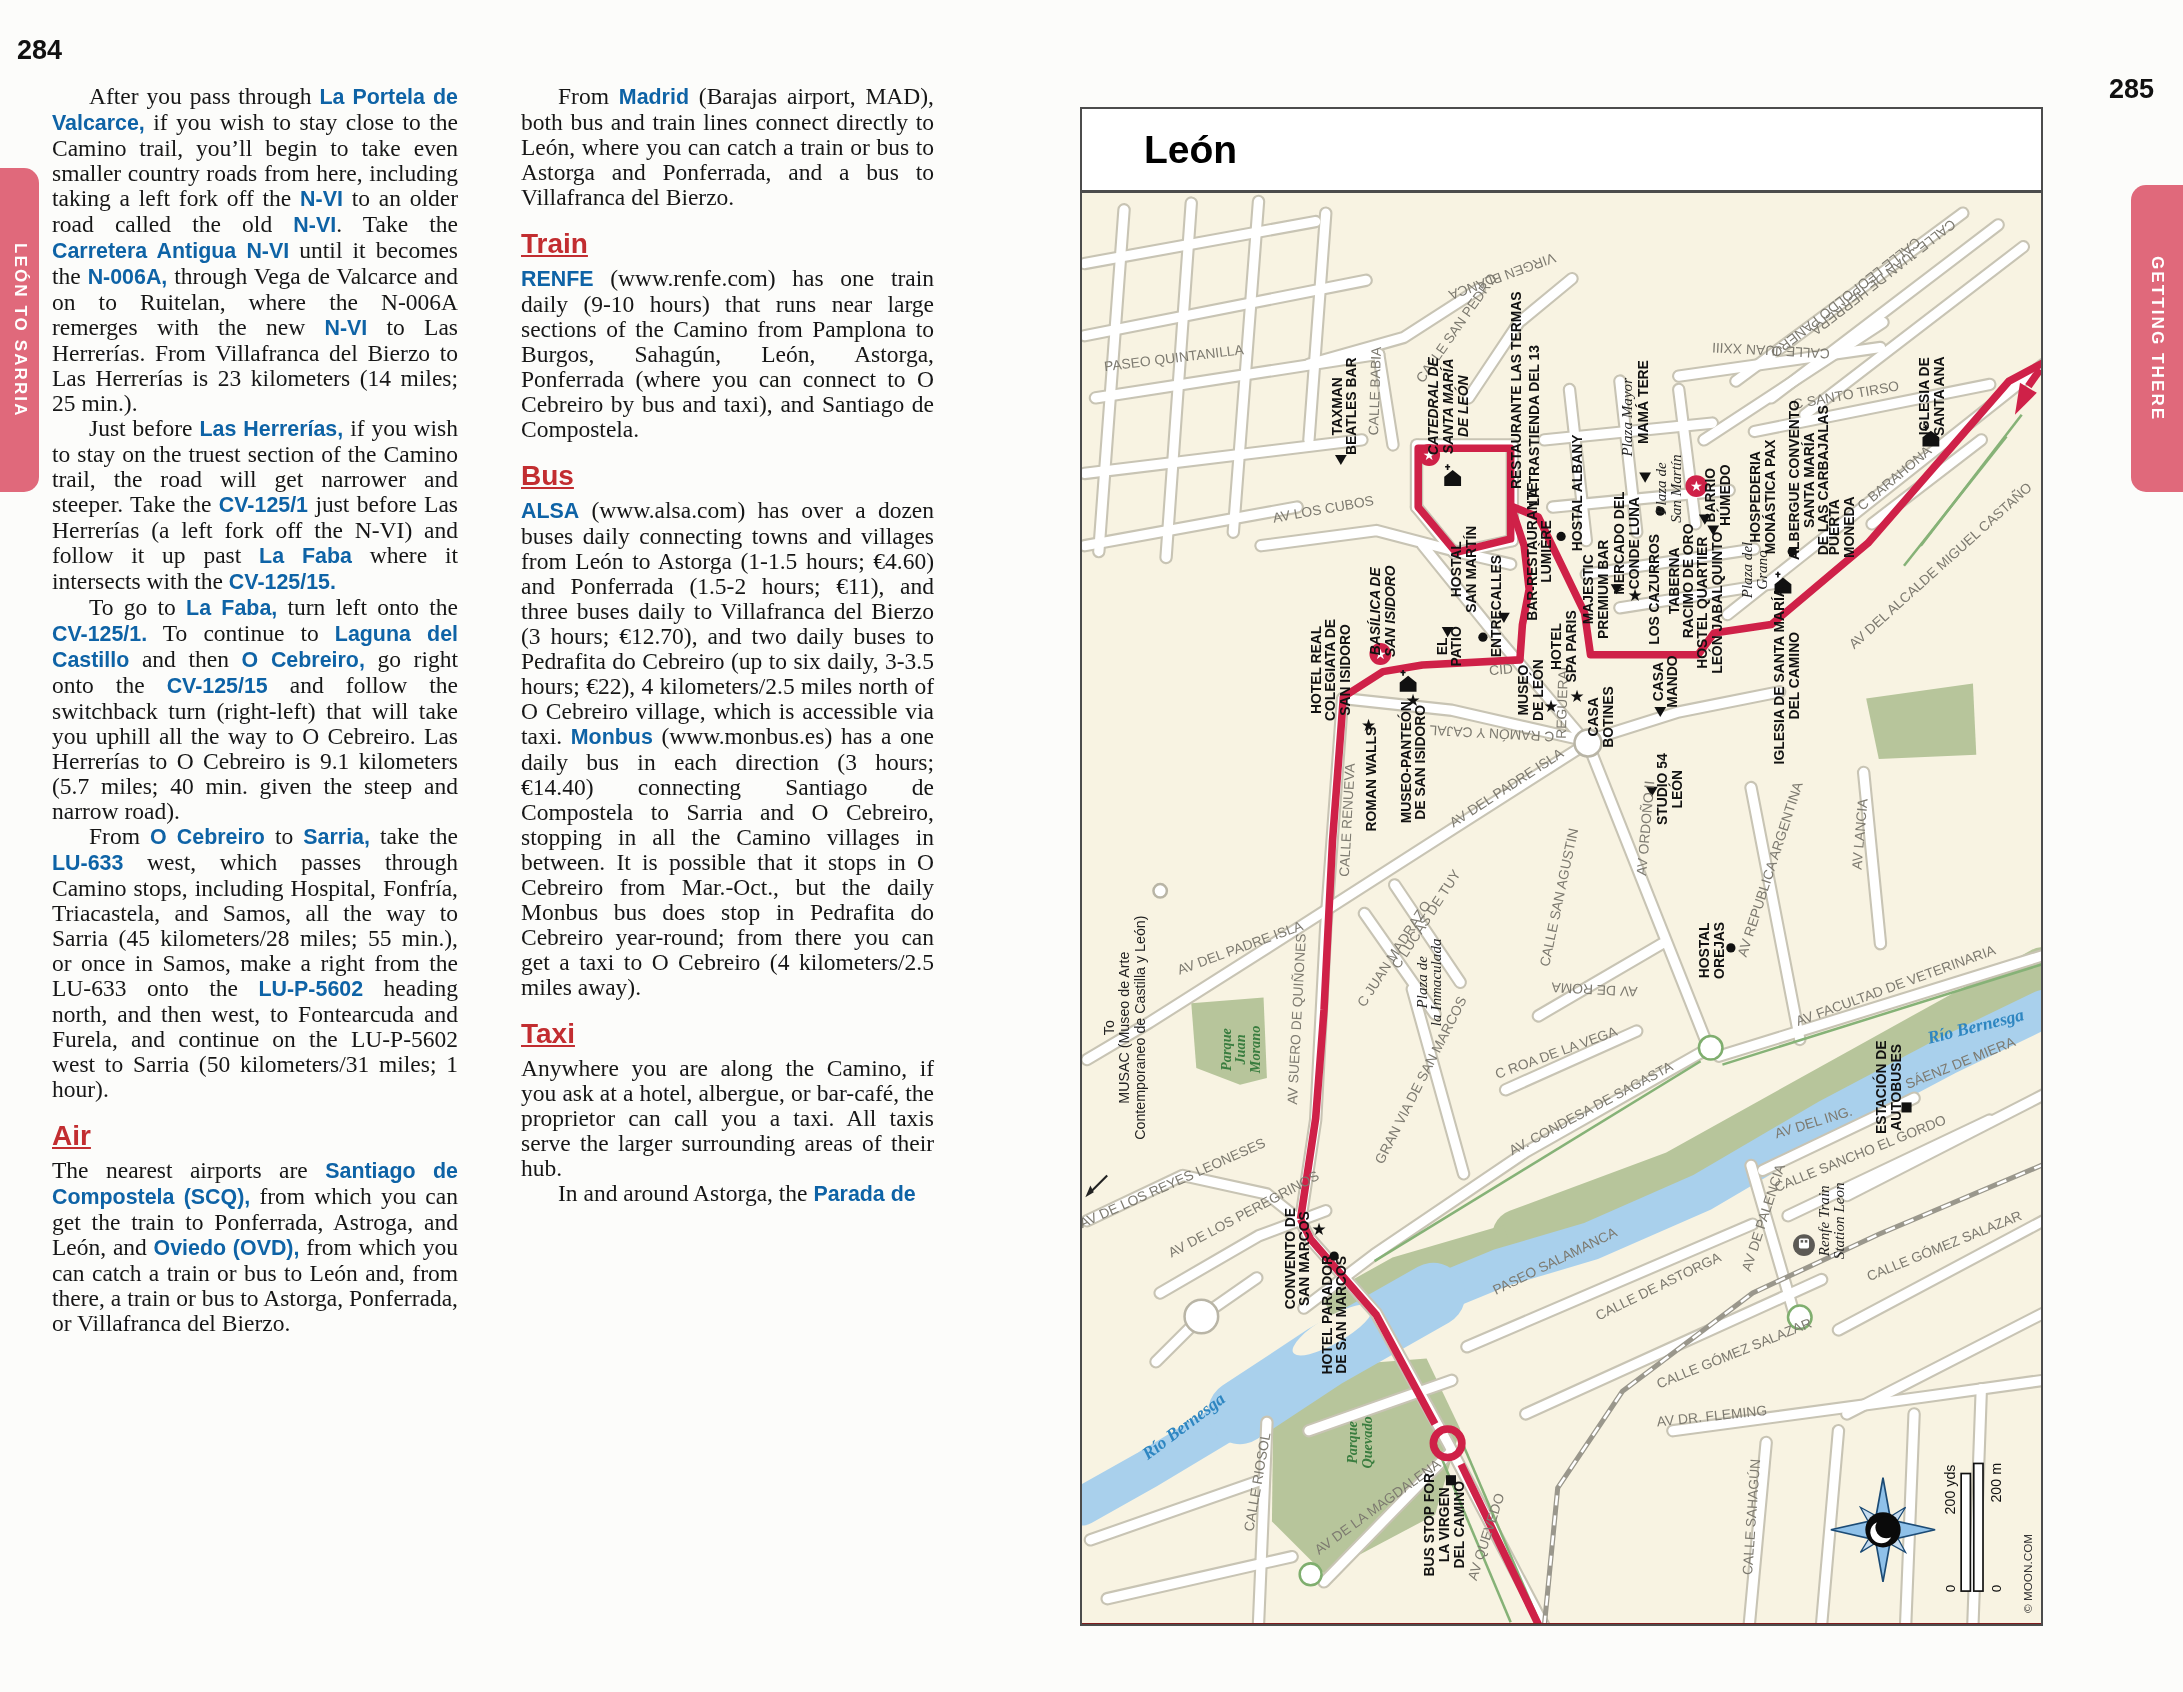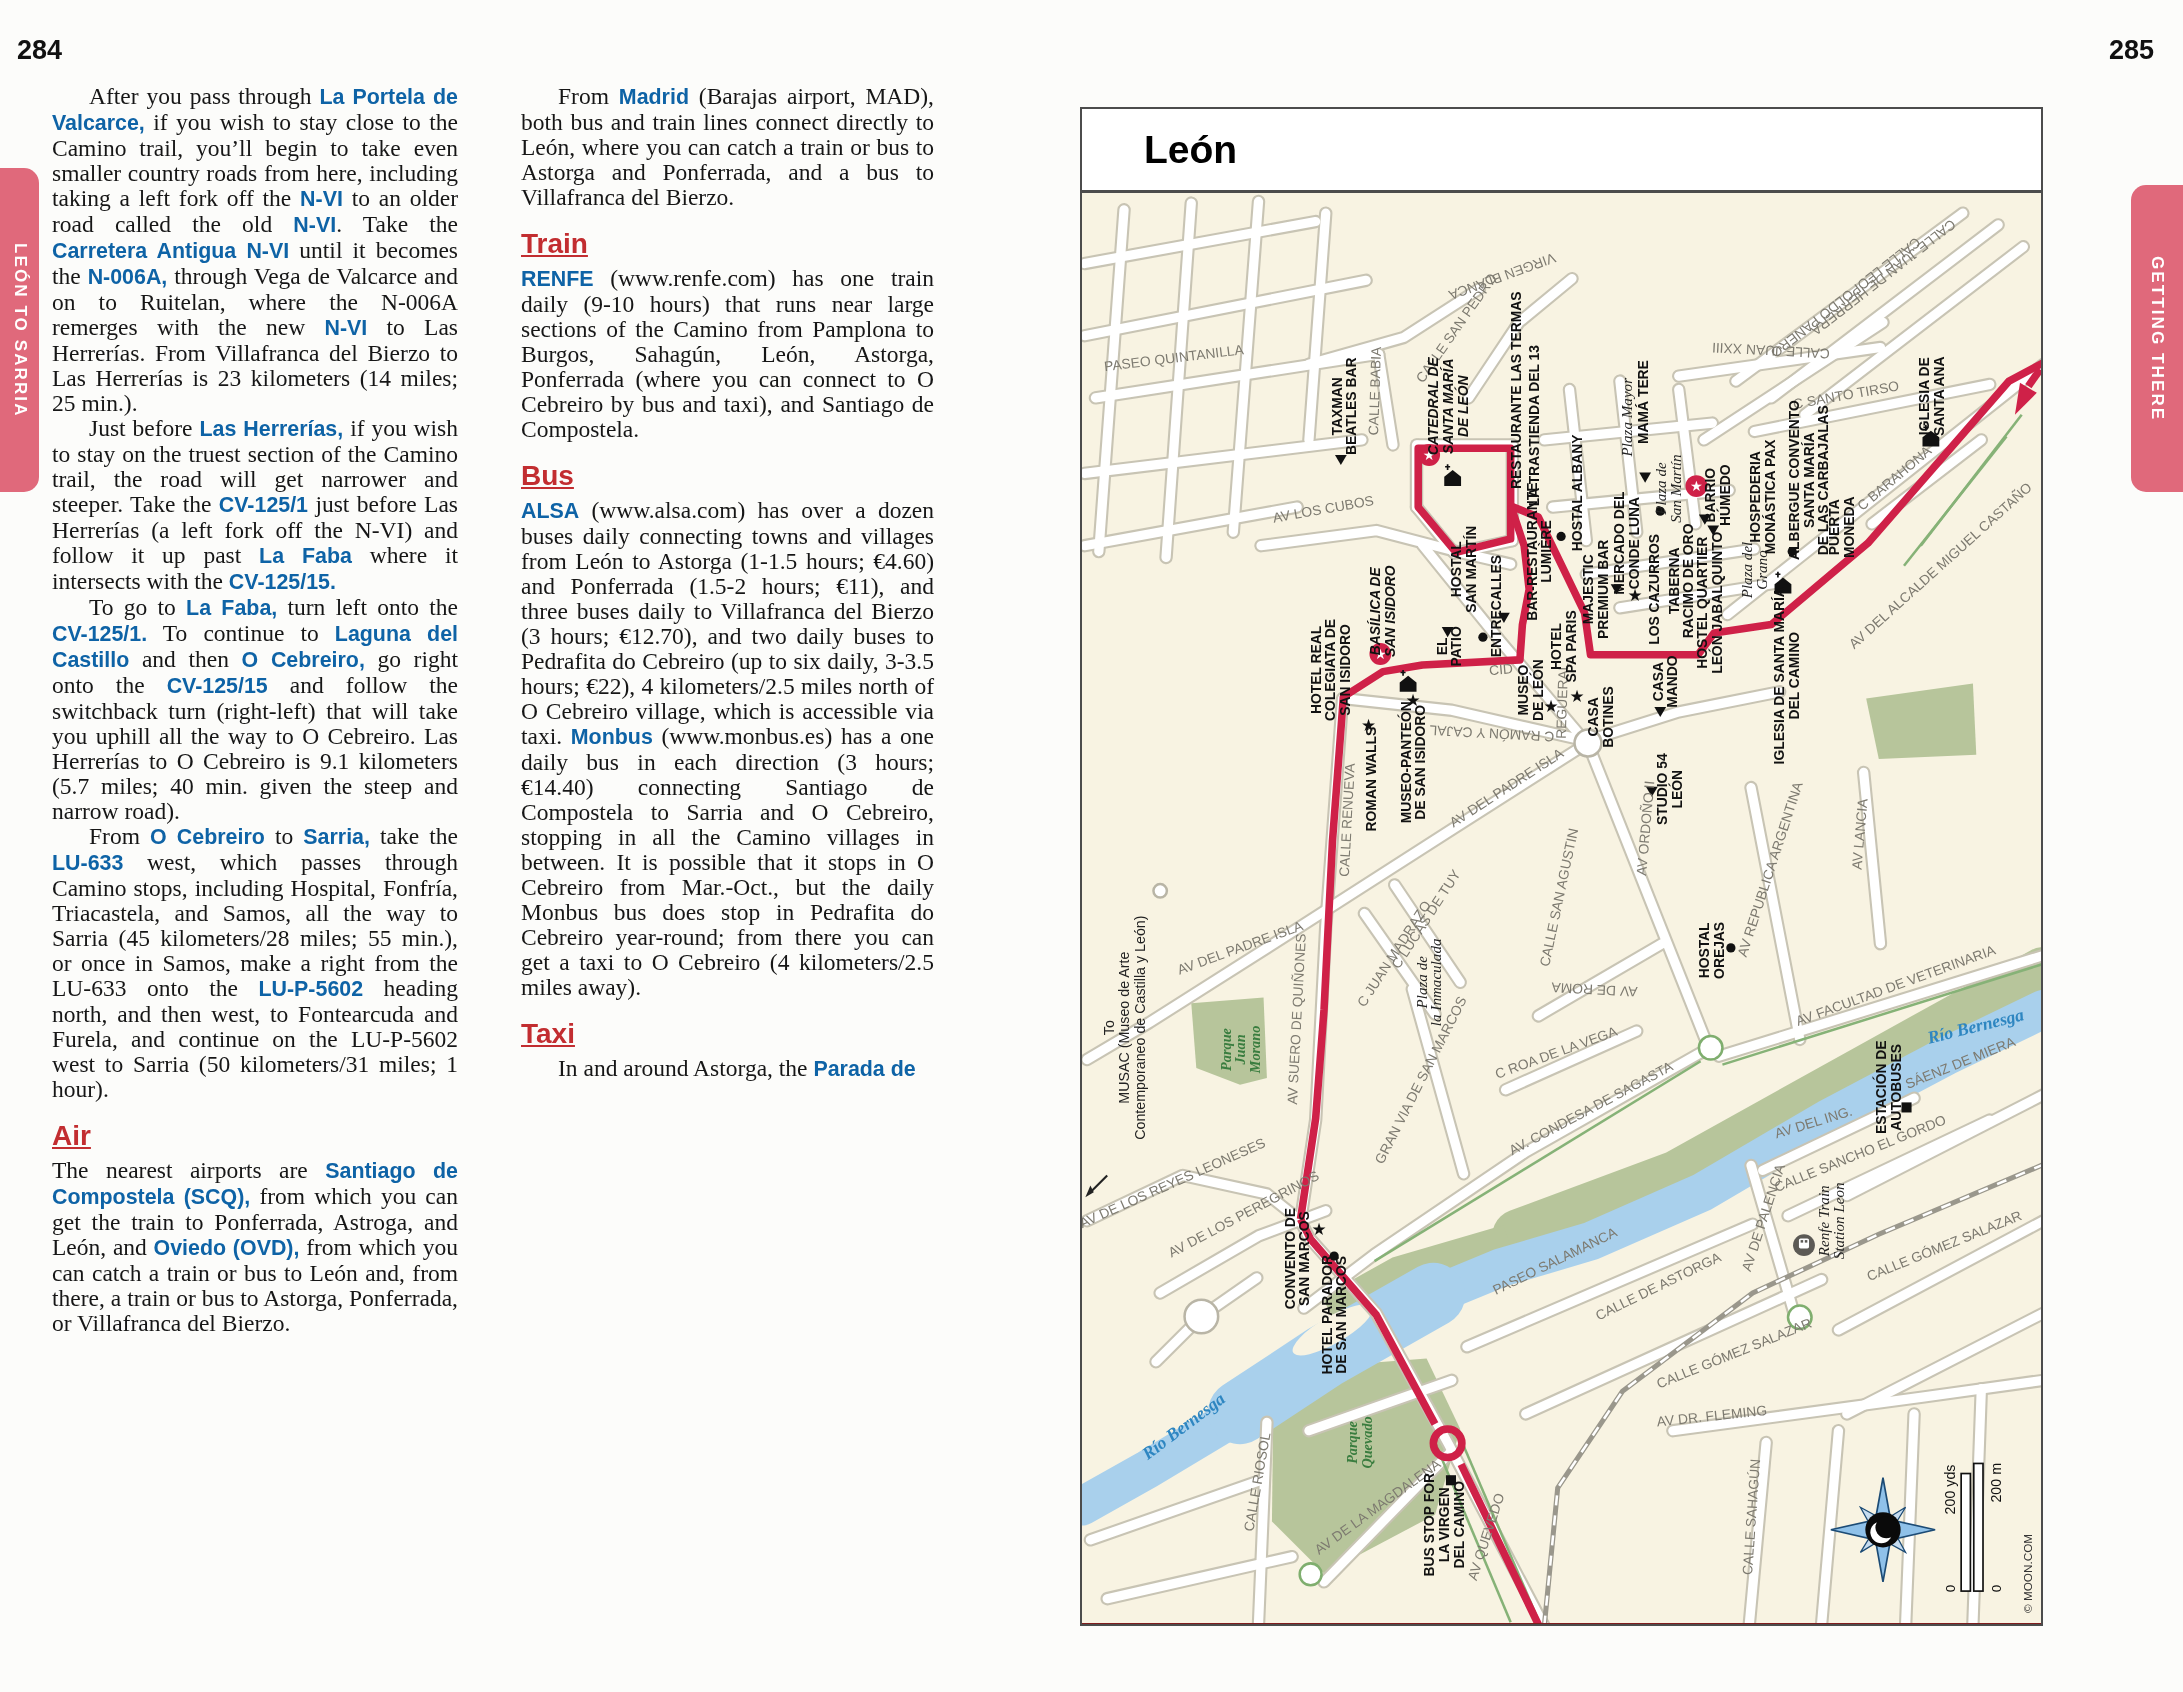--- a/index.html
+++ b/index.html
@@ -1,20 +1,20 @@
 <!DOCTYPE html>
 <html style="font-size:13.4px"><head>
 <meta charset="utf-8">
 <style>
   html,body{margin:0;padding:0;}
   body{position:relative;width:2183px;height:1692px;background:#fcfcfa;
        font-family:"Liberation Serif",serif;overflow:hidden;}
   .pagenum{position:absolute;top:35px;font-family:"Liberation Sans",sans-serif;
        font-weight:700;font-size:27px;color:#111;}
-  #pn-left{left:17px;} #pn-right{left:2109px;}
+  #pn-left{left:17px;} #pn-right{left:2109px;margin-top:39px;}
   .tab{position:absolute;background:#e0697b;color:#fff;
        font-family:"Liberation Sans",sans-serif;font-weight:700;font-size:17px;
        letter-spacing:2.1px;writing-mode:vertical-rl;text-orientation:mixed;
        display:flex;align-items:center;justify-content:center;}
   #tab-left{left:0;top:168px;width:39px;height:324px;border-radius:0 15px 15px 0;}
   #tab-right{left:2131px;top:185px;width:52px;height:307px;border-radius:15px 0 0 15px;}
   .col{position:absolute;top:84px;}
   #col1{left:52px;width:406px;}
   #col2{left:521px;width:413px;}
   .col p{font-size:23.5px;line-height:25px;text-align:justify;margin:0;color:#161616;}
@@ -46,20 +46,21 @@
     <div class="sec-h">Air</div>
     <p>The nearest airports are <span class="kw">Santiago de Compostela (SCQ),</span> from which you can get the train to Ponferrada, Astroga, and León, and <span class="kw">Oviedo (OVD),</span> from which you can catch a train or bus to León and, from there, a train or bus to Astorga, Ponferrada, or Villafranca del Bierzo.</p>
   </div>
 <div class="col" id="col2">
     <p class="ind">From <span class="kw">Madrid</span> (Barajas airport, MAD), both bus and train lines connect directly to León, where you can catch a train or bus to Astorga and Ponferrada, and a bus to Villafranca del Bierzo.</p>
     <div class="sec-h">Train</div>
     <p><span class="kw">RENFE</span> (www.renfe.com) has one train daily (9-10 hours) that runs near large sections of the Camino from Pamplona to Burgos, Sahagún, León, Astorga, Ponferrada (where you can connect to O Cebreiro by bus and taxi), and Santiago de Compostela.</p>
     <div class="sec-h">Bus</div>
     <p><span class="kw">ALSA</span> (www.alsa.com) has over a dozen buses daily connecting towns and villages from León to Astorga (1-1.5 hours; €4.60) and Ponferrada (1.5-2 hours; €11), and three buses daily to Villafranca del Bierzo (3 hours; €12.70), and two daily buses to Pedrafita do Cebreiro (up to six daily, 3-3.5 hours; €22), 4 kilometers/2.5 miles north of O Cebreiro village, which is accessible via taxi. <span class="kw">Monbus</span> (www.monbus.es) has a one daily bus in each direction (3 hours; €14.40) connecting Santiago de Compostela to Sarria and O Cebreiro, stopping in all the Camino villages in between. It is possible that it stops in O Cebreiro from Mar.-Oct., but the daily Monbus bus does stop in Pedrafita do Cebreiro year-round; from there you can get a taxi to O Cebreiro (4 kilometers/2.5 miles away).</p>
     <div class="sec-h">Taxi</div>
+    <p>Anywhere you are along the Camino, if you ask at a hotel, albergue, or bar-café, the proprietor can call you a taxi. All taxis serve the larger surrounding areas of their hub.</p>
     <p class="ind">In and around Astorga, the <span class="kw">Parada de</span></p>
   </div>
 
 <div id="map">
   <div id="map-titlebar">
     <span id="map-title">León</span>
   </div>
   <div id="map-body">
     <svg id="map-svg" viewBox="1352 228 1141 1703" preserveAspectRatio="none">
         <rect x="1352" y="228" width="1141" height="1703" fill="#f8f3e2"></rect>

